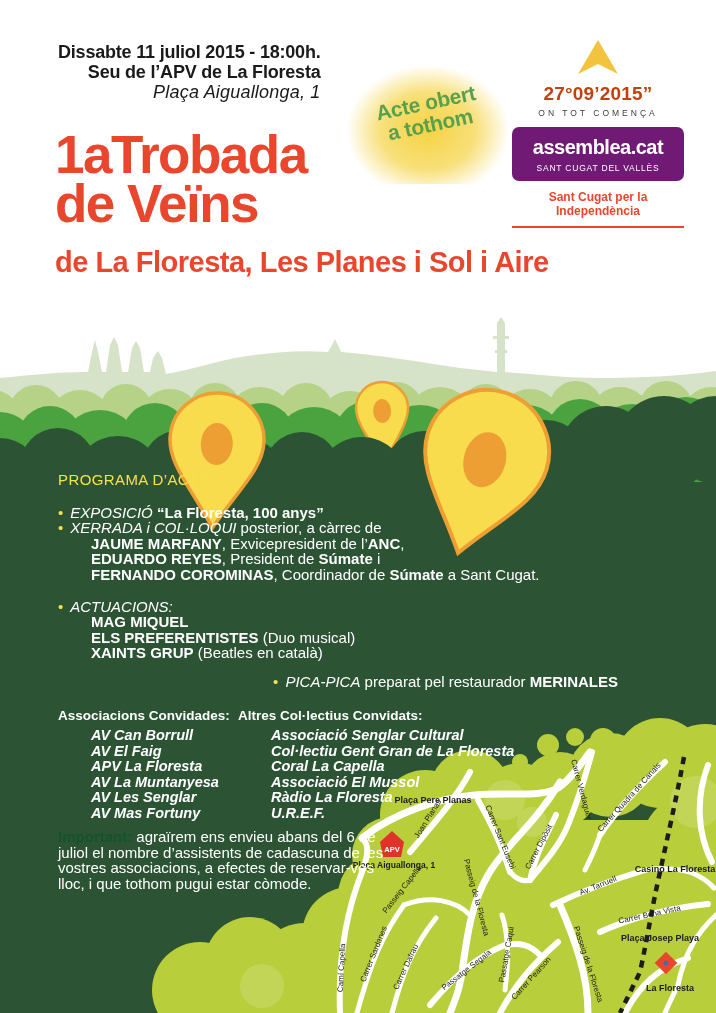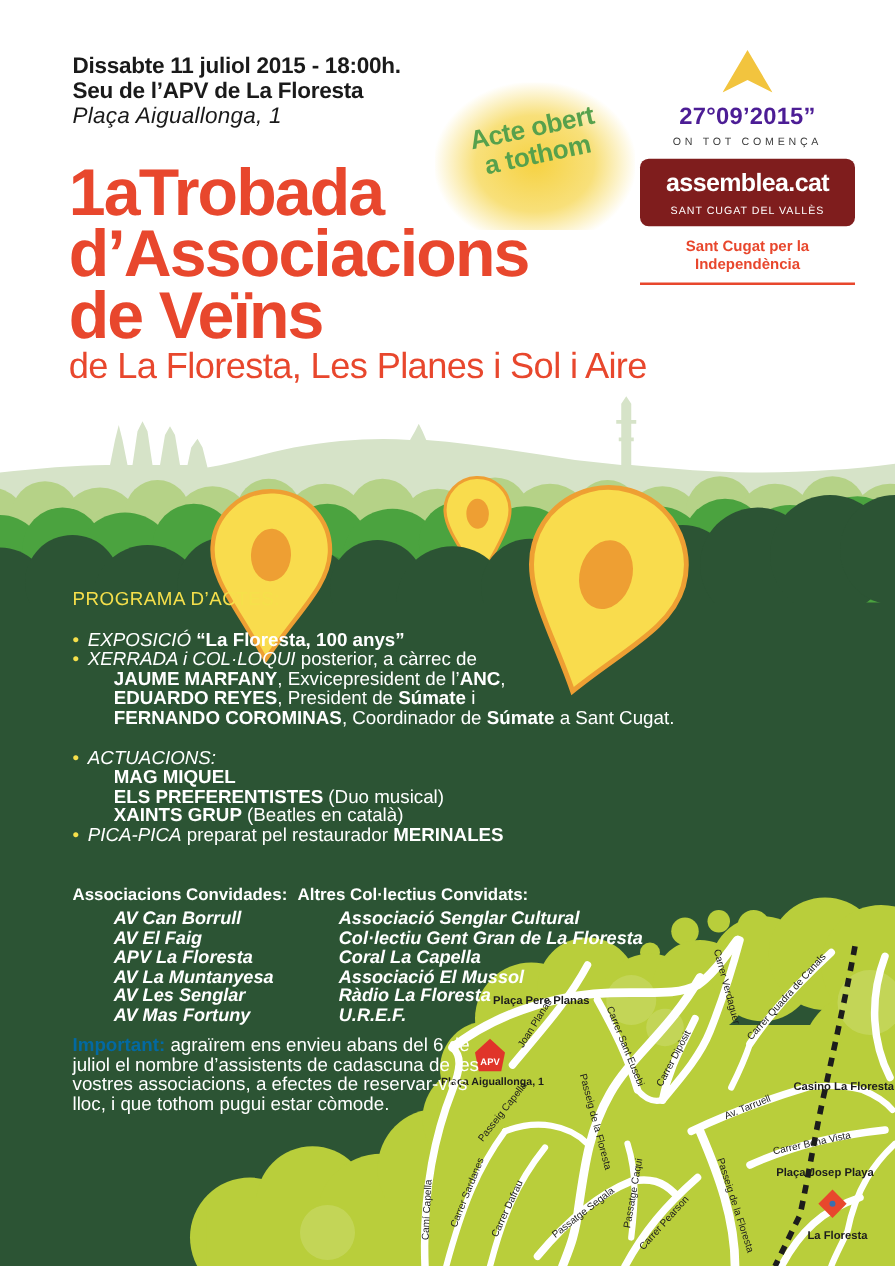--- a/index.html
+++ b/index.html
@@ -6,69 +6,69 @@
   .poster{
     position:relative;width:716px;height:1013px;margin:0 auto;
     background:#ffffff;overflow:hidden;
     font-family:"Liberation Sans",sans-serif;
     -webkit-font-smoothing:antialiased;
   }
   .bg{position:absolute;left:0;top:0;width:716px;height:1013px;}
   .abs{position:absolute;}
 
   
-  .hdr{left:58px;top:42px;color:#1a1a1a;line-height:20px;}
+  .hdr{left:58px;top:42px;color:#1a1a1a;line-height:20px;text-align:right;}
   .hdr .l1,.hdr .l2{font-size:18px;font-weight:bold;letter-spacing:-0.2px;}
   .hdr .l3{font-size:18px;font-style:italic;letter-spacing:0.2px;}
 
   
   .badge{left:348px;top:66px;width:160px;height:118px;
     background:radial-gradient(ellipse at 50% 55%, #f6d243 0%, #f8e07a 42%, rgba(255,255,255,0) 72%);}
   .badge-text{margin-top:26px;transform:rotate(-12deg);text-align:center;
     color:#57a14c;font-size:21px;font-weight:bold;line-height:22px;letter-spacing:-0.3px;}
 
   
   .logo{left:512px;top:40px;width:172px;text-align:center;}
   .logo-arrow{display:block;margin:0 auto;}
-  .logo-date{margin-top:7px;color:#4c1d95;font-size:19px;font-weight:bold;letter-spacing:0.2px;}
+  .logo-date{margin-top:7px;color:#c2410c;font-size:19px;font-weight:bold;letter-spacing:0.2px;}
   .logo-tag{margin-top:3px;color:#3d3d3d;font-size:8.5px;letter-spacing:3px;}
-  .logo-box{margin-top:9px;background:#7f1d1d;border-radius:7px;padding:9px 4px 8px;color:#fff;}
+  .logo-box{margin-top:9px;background:#701a75;border-radius:7px;padding:9px 4px 8px;color:#fff;}
   .logo-brand{font-size:20px;font-weight:bold;letter-spacing:-0.5px;}
   .logo-sub{margin-top:4px;font-size:8.5px;letter-spacing:0.8px;}
   .logo-footer{margin-top:9px;color:#e8472d;font-size:12px;font-weight:bold;}
   .logo-line{margin-top:8px;border-top:2px solid #e8472d;}
 
   
   .title{left:55px;top:130px;color:#e8472d;}
   .title h1{margin:0;font-size:53px;line-height:49px;font-weight:bold;letter-spacing:-1.5px;}
-  .subtitle{margin-top:0;font-size:29px;font-weight:normal;letter-spacing:-0.5px;}
+  .subtitle{margin-top:18px;font-size:29px;font-weight:bold;letter-spacing:-0.5px;}
 
   
   .program{left:58px;top:472px;color:#ffffff;font-size:15px;line-height:15.6px;width:560px;}
   .prog-head{color:#f6e04b;font-size:15px;font-weight:normal;letter-spacing:0.4px;margin-bottom:17px;}
   .pline{white-space:nowrap;}
   .indent{padding-left:33px;}
   .bu::before{content:"•";color:#f6e04b;}
   .bu{margin-right:7px;}
   .gap16{margin-top:16px;}
-  .gap13{}
+  .gap13{margin-top:13px;text-align:right;}
   .program i{font-style:italic;}
   .program b{font-weight:bold;}
 
   
   .col{color:#ffffff;}
   .col-head{font-size:13.5px;font-weight:bold;margin-bottom:5px;}
   .col li{list-style:none;font-size:14.5px;font-weight:bold;font-style:italic;line-height:15.5px;}
   .col ul{margin:0;padding:0 0 0 33px;}
   .col1{left:58px;top:708px;}
   .col2{left:238px;top:708px;}
 
   
   .important{left:58px;top:829px;width:328px;color:#fff;font-size:15px;line-height:15.6px;}
-  .imp-label{color:#0369a1;font-weight:bold;}
+  .imp-label{color:#14532d;font-weight:bold;}
 </style>
 </head>
 <body>
 
 <div class="poster">
 
   <svg class="bg" viewBox="0 0 716 1013">
 
     <g fill="#d6e3c8">
       <path d="M0,378 C30,375 60,372 85,372 L88,372 L92,352 L95,340 L98,352 L102,372 L106,372 L110,345 L114,337 L118,345 L122,372 L128,372 L132,348 L136,341 L140,348 L144,372 L150,372 L153,358 L158,351 L162,358 L166,374
@@ -296,21 +296,20 @@
       <div class="logo-brand">assemblea.cat</div>
       <div class="logo-sub">SANT CUGAT DEL VALLÈS</div>
     </div>
     <div class="logo-footer">Sant Cugat per la Independència</div>
     <div class="logo-line"></div>
   </div>
 
   <div class="abs title">
     <h1>
       <div>1aTrobada</div>
-      <div>d’Associacions</div>
       <div>de Veïns</div>
     </h1>
     <div class="subtitle">de La Floresta, Les Planes i Sol i Aire</div>
   </div>
 
   <div class="abs program">
     <div class="prog-head">PROGRAMA D’ACTES:</div>
 
     <div class="pline">
       <span class="bu"></span><i>EXPOSICIÓ </i><b>“La Floresta, 100 anys”</b>

